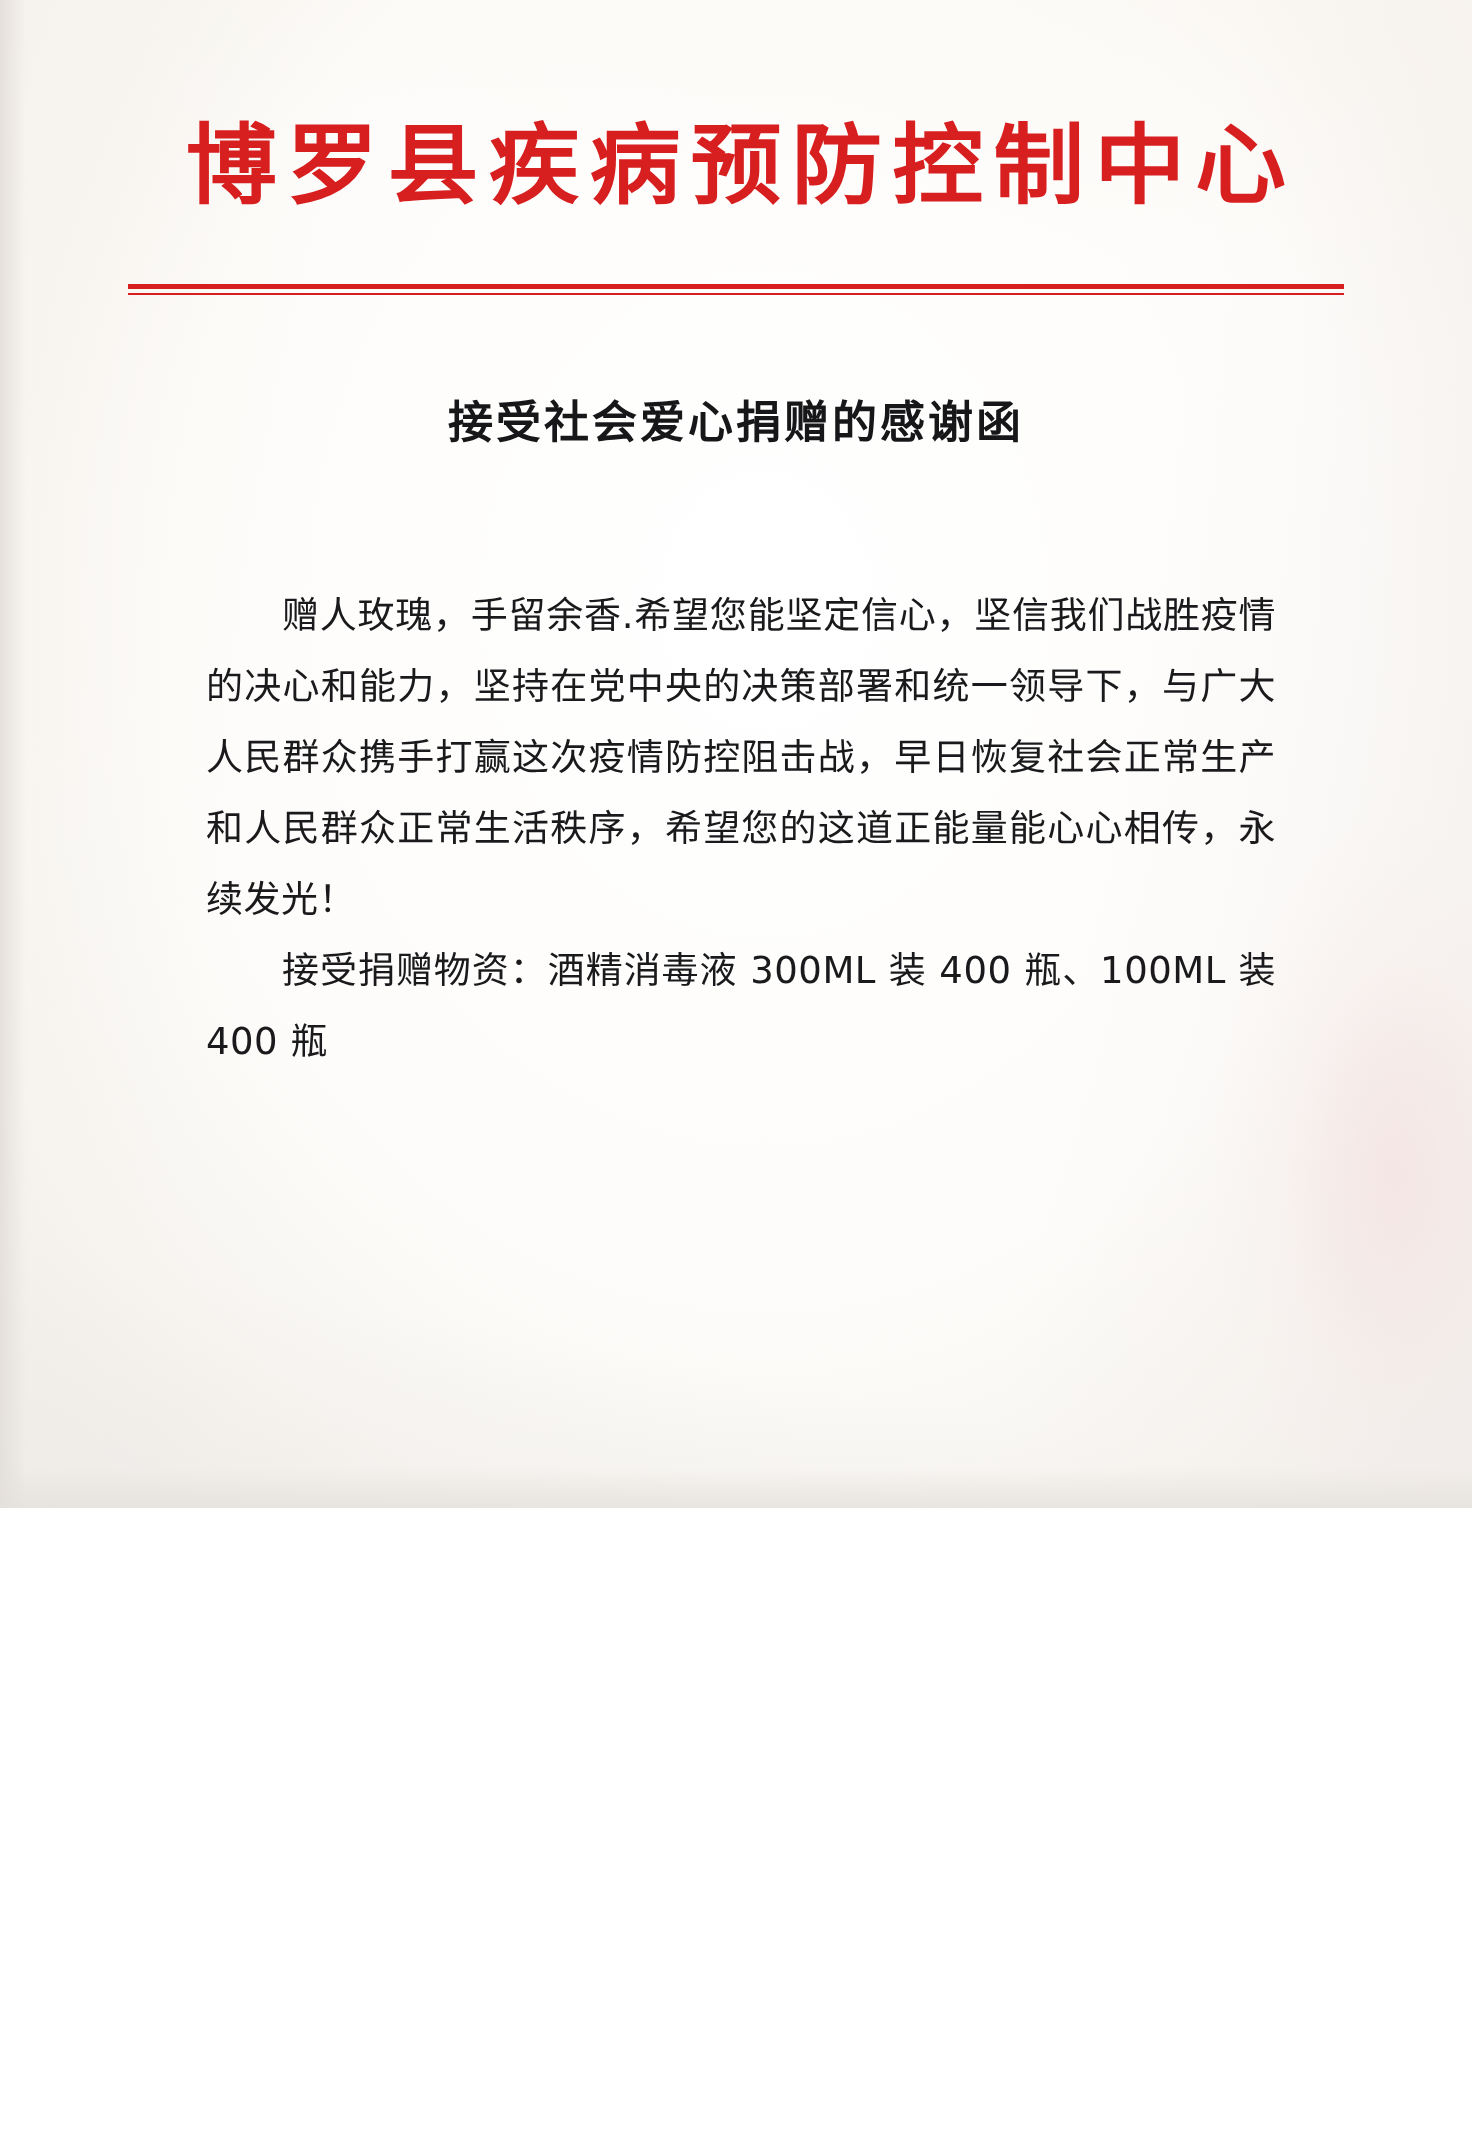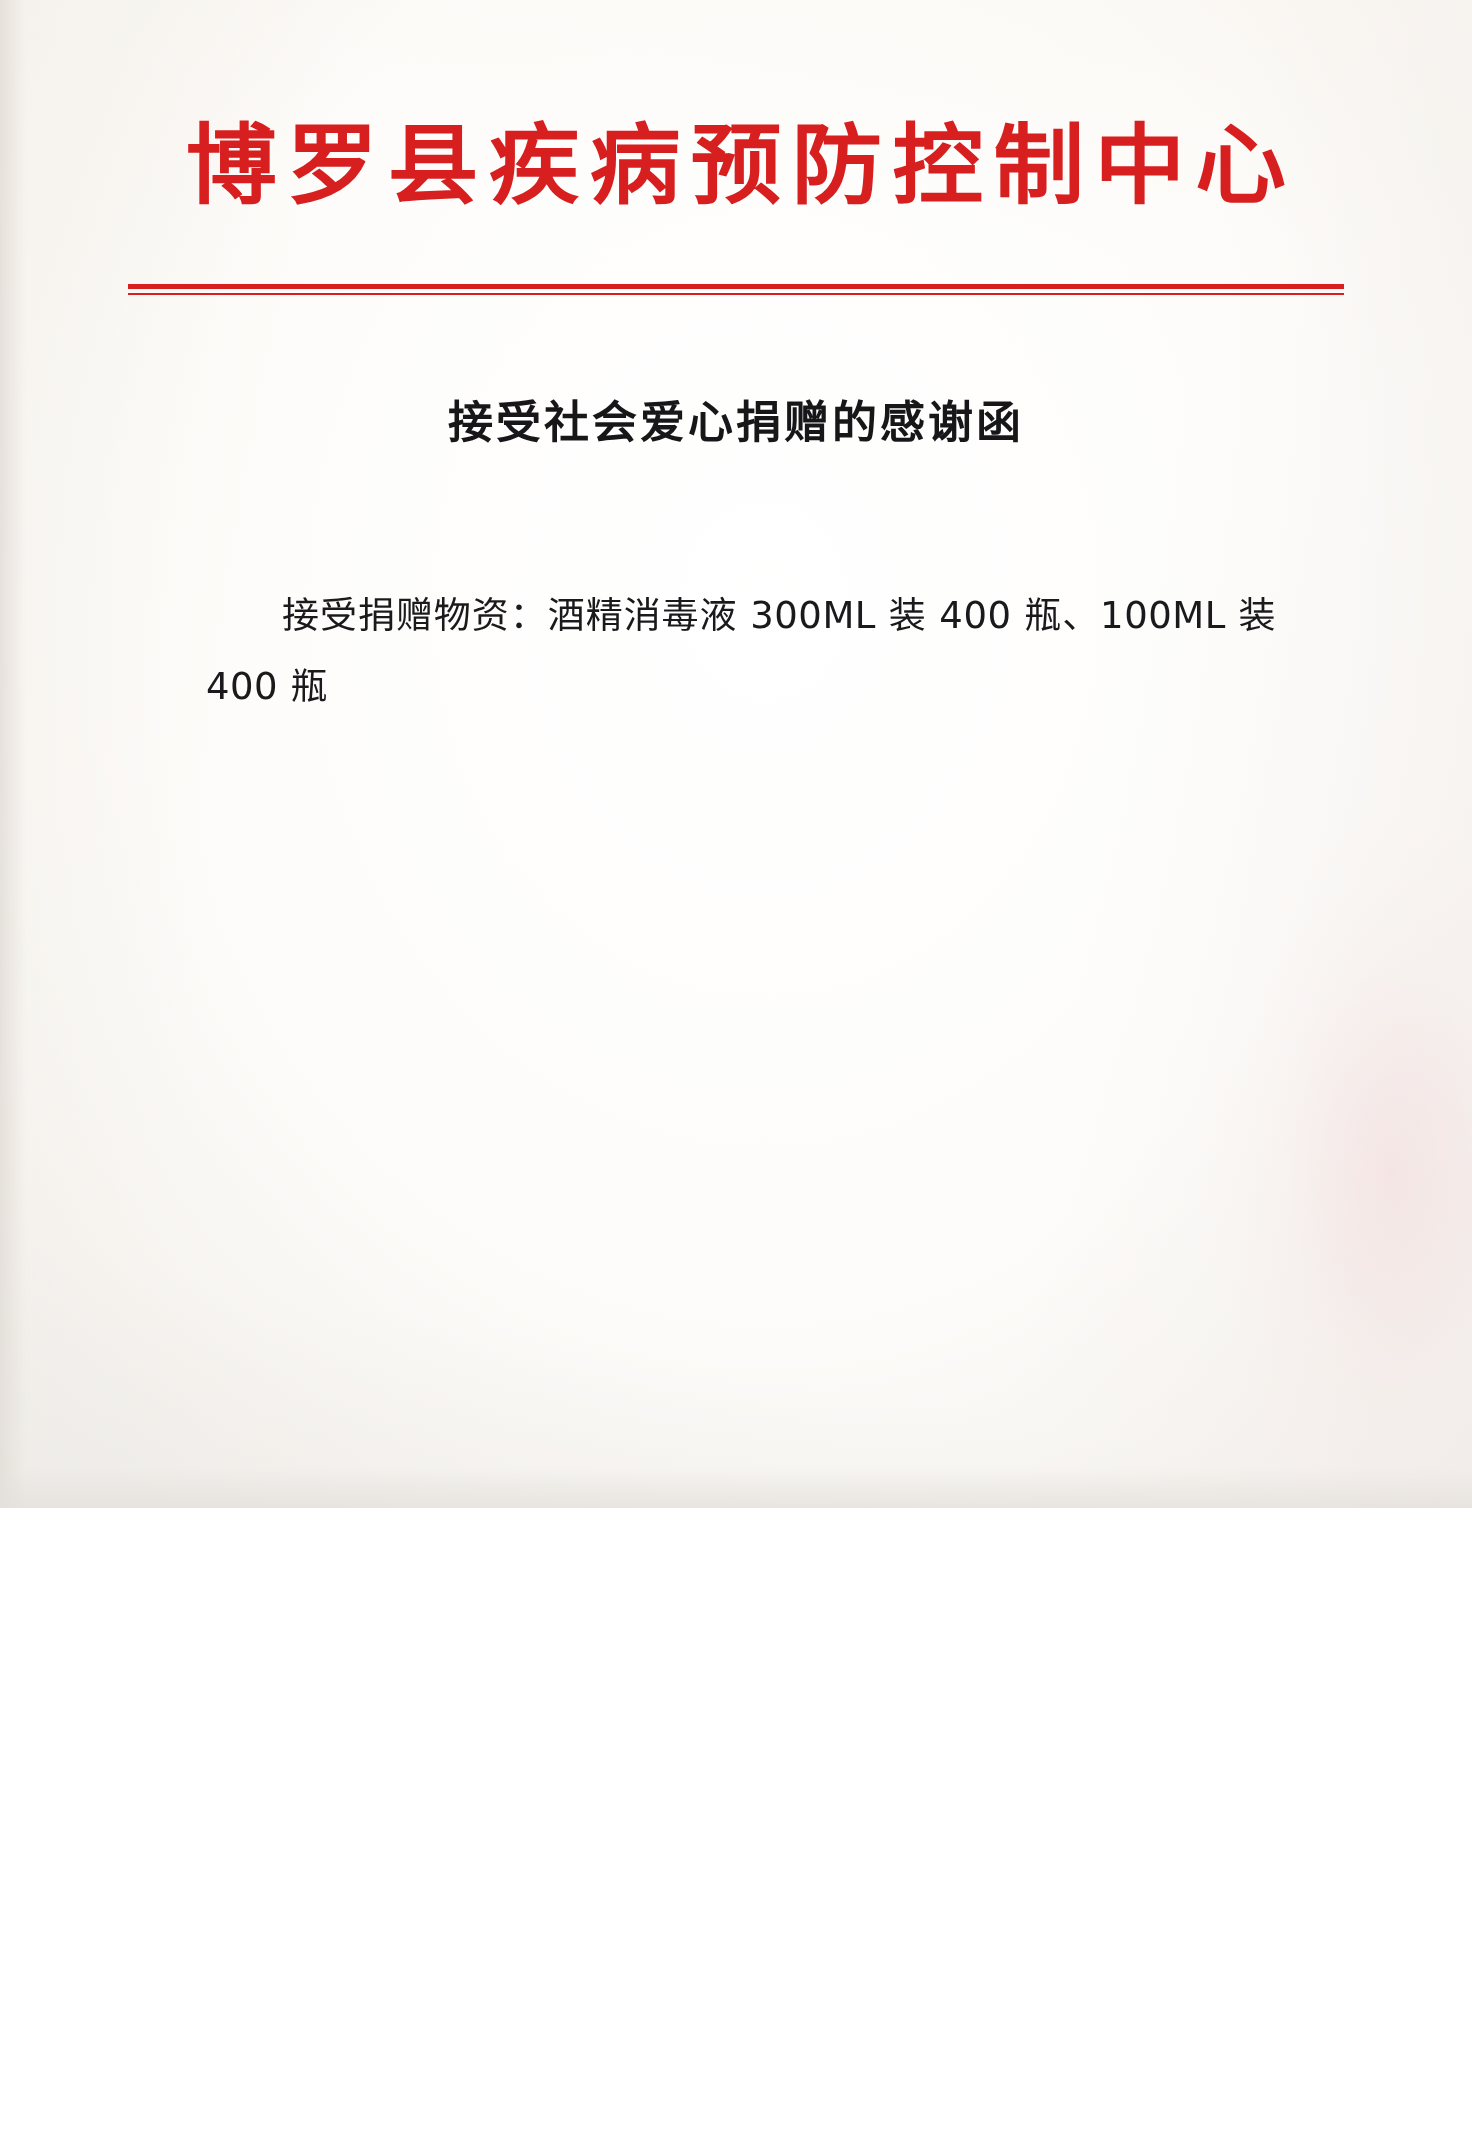--- a/index.html
+++ b/index.html
@@ -270,20 +270,21 @@
     </div>
 
     <div id="rule-top">
       <div class="thick"></div>
       <div class="thin"></div>
     </div>
 
     <div id="doc-title">接受社会爱心捐赠的感谢函</div>
 
     <div id="body-block">
+      <p class="para">赠人玫瑰，手留余香.希望您能坚定信心，坚信我们战胜疫情的决心和能力，坚持在党中央的决策部署和统一领导下，与广大人民群众携手打赢这次疫情防控阻击战，早日恢复社会正常生产和人民群众正常生活秩序，希望您的这道正能量能心心相传，永续发光！</p>
       <p class="para">接受捐赠物资：酒精消毒液 300ML 装 400 瓶、100ML 装 400 瓶</p>
     </div>
 
     <div id="sign-block">
       <div id="signer">博罗县疾病预防控制中心</div>
       <div id="sign-date">2020年2月20日</div>
     </div>
 
     <div id="seal">
       <div class="ring"></div>

